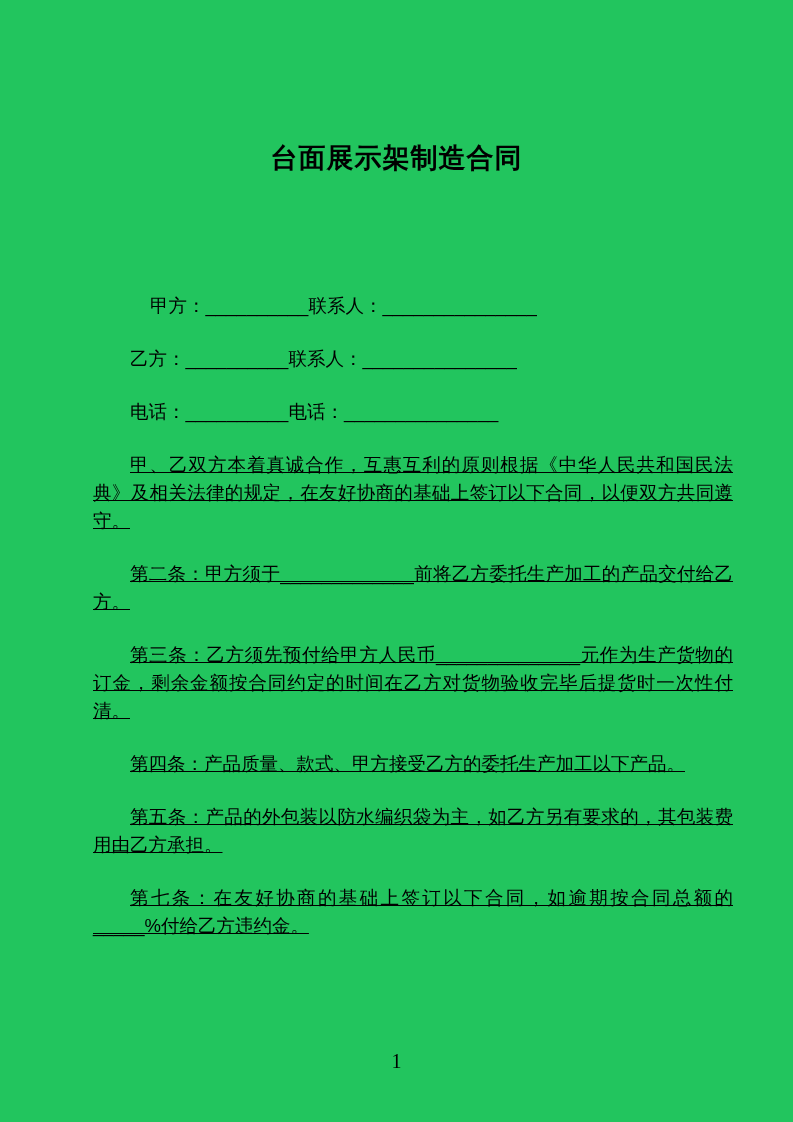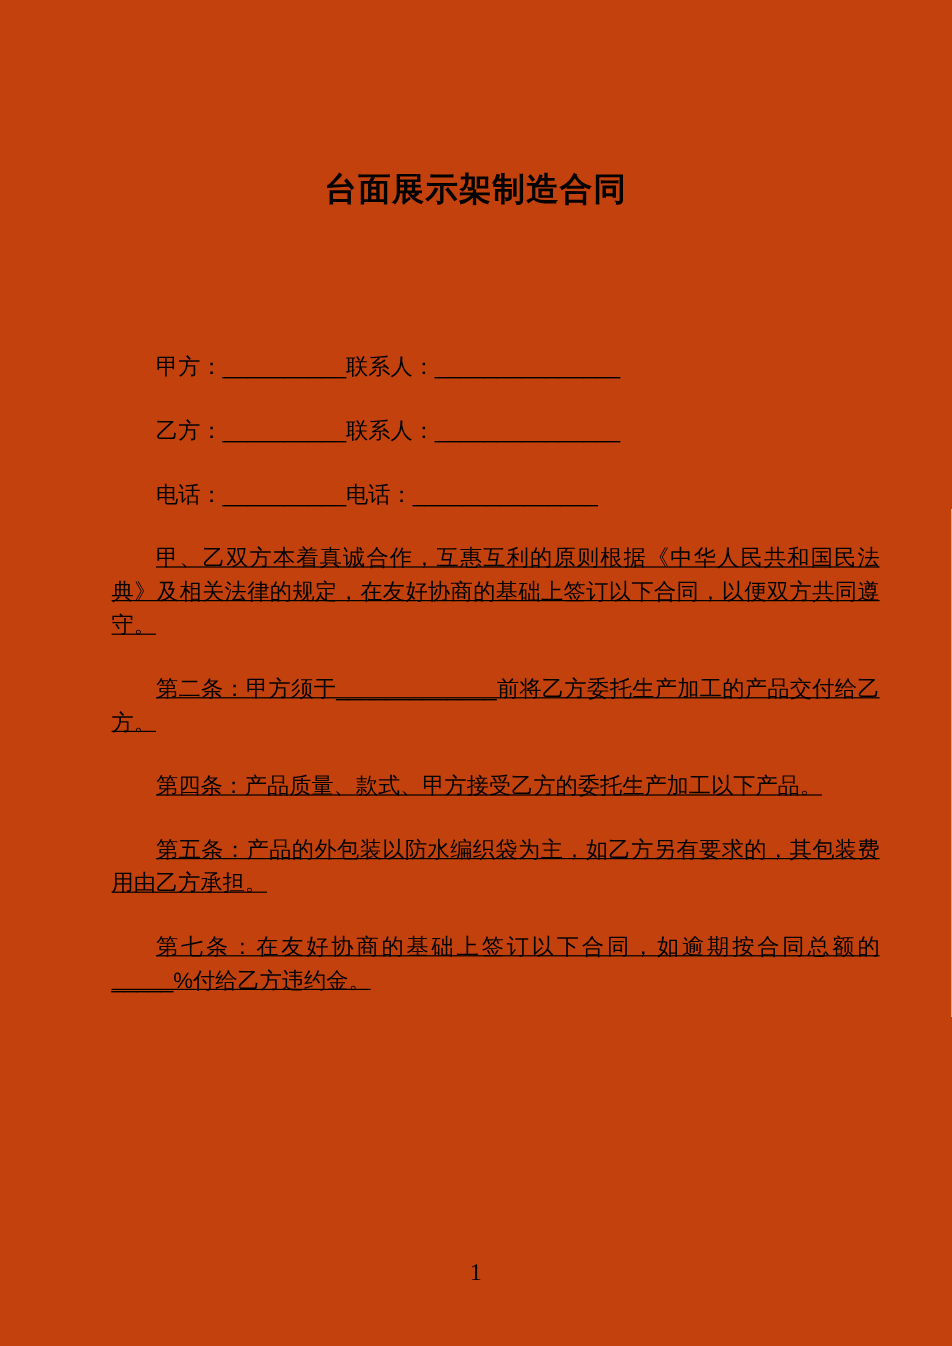--- a/index.html
+++ b/index.html
@@ -4,21 +4,21 @@
 <style>
   html, body {
     margin: 0;
     padding: 0;
     background: #ffffff;
   }
   .page {
     position: relative;
     width: 793px;
     height: 1122px;
-    background: #c2410c;
+    background: #22c55e;
     color: #000000;
     font-family: "Liberation Sans", sans-serif;
     font-size: 18.5px;
     overflow: hidden;
     margin: 0 auto;
   }
   .doc-title {
     margin: 143px 0 0 0;
     padding: 0;
     font-size: 27px;
@@ -34,20 +34,21 @@
     padding-right: 60px;
     line-height: 28px;
     text-indent: 37px;
   }
   .para {
     text-align: justify;
     text-decoration: underline;
   }
   .first-row {
     margin-top: 119px;
+    margin-left: 20px;
   }
   .blank {
     white-space: nowrap;
     letter-spacing: 0;
   }
   .page-number {
     position: absolute;
     left: 0;
     right: 0;
     top: 1050px;
@@ -68,20 +69,21 @@
 
   <p class="party-row"><span>乙方：</span><span class="blank">__________</span><span>联系人：</span><span class="blank">_______________</span></p>
 
   <p class="party-row"><span>电话：</span><span class="blank">__________</span><span>电话：</span><span class="blank">_______________</span></p>
 
   <p class="para">甲、乙双方本着真诚合作，互惠互利的原则根据《中华人民共和国民法典》及相关法律的规定，在友好协商的基础上签订以下合同，以便双方共同遵守。</p>
 
 
   <p class="para">第二条：甲方须于_____________前将乙方委托生产加工的产品交付给乙方。</p>
 
+  <p class="para">第三条：乙方须先预付给甲方人民币______________元作为生产货物的订金，剩余金额按合同约定的时间在乙方对货物验收完毕后提货时一次性付清。</p>
 
   <p class="para">第四条：产品质量、款式、甲方接受乙方的委托生产加工以下产品。</p>
 
   <p class="para">第五条：产品的外包装以防水编织袋为主，如乙方另有要求的，其包装费用由乙方承担。</p>
 
 
   <p class="para">第七条：在友好协商的基础上签订以下合同，如逾期按合同总额的_____%付给乙方违约金。</p>
 
   <div class="page-number">1</div>
 

